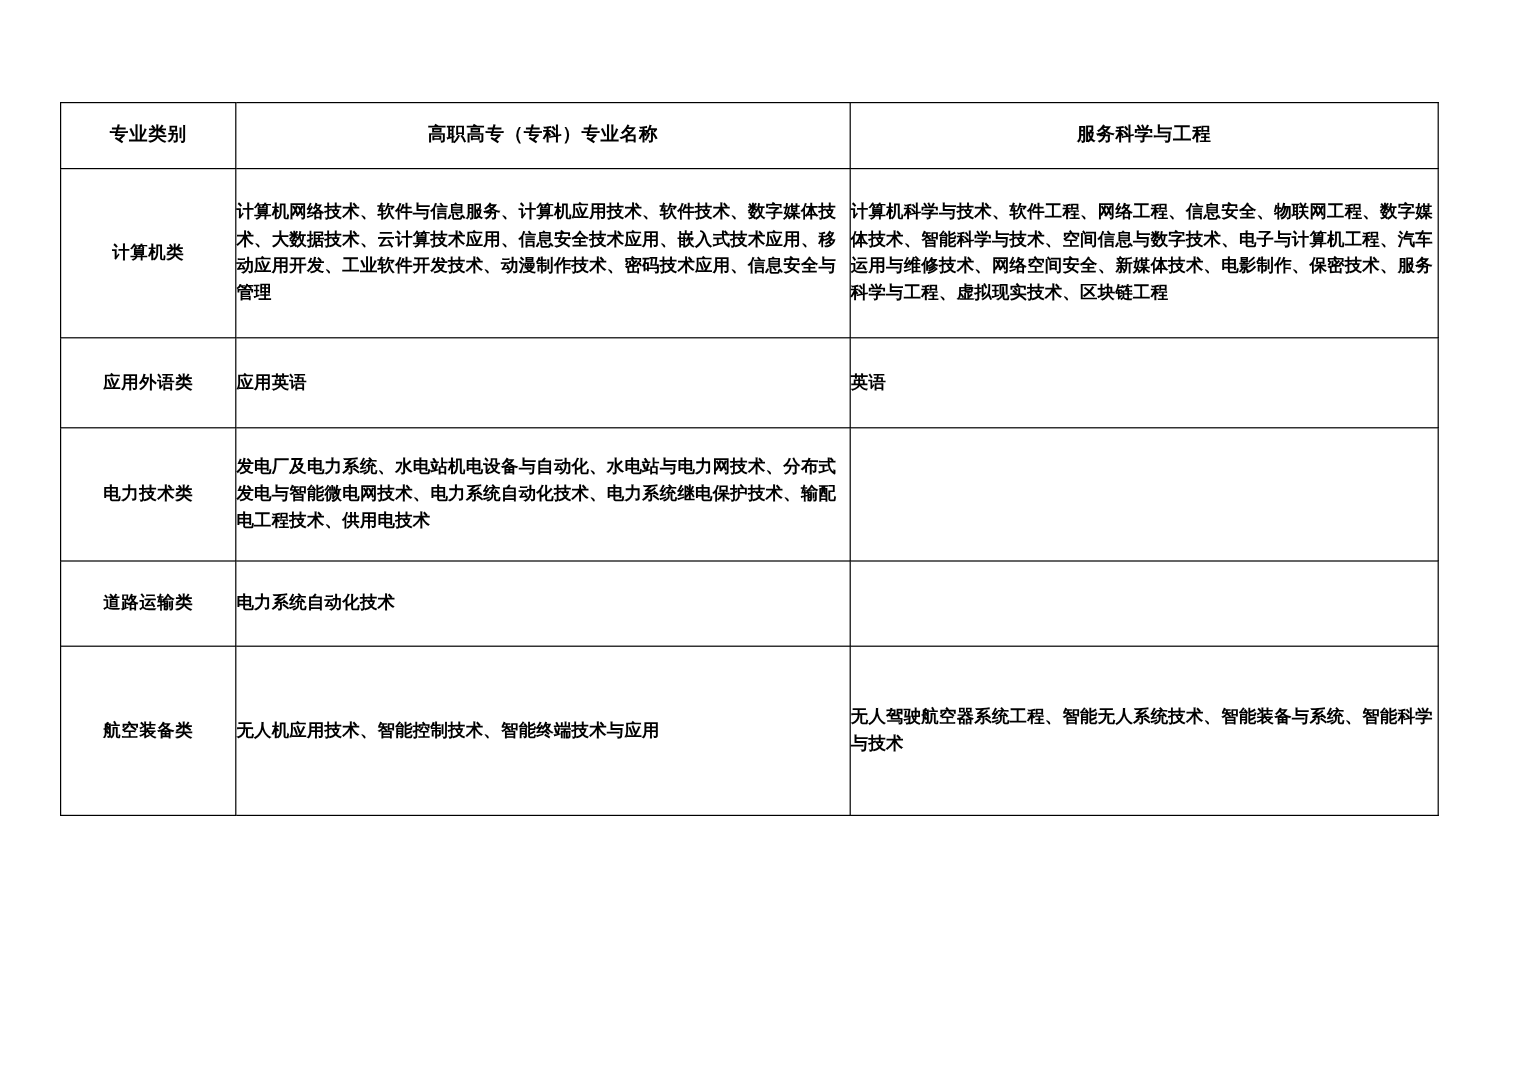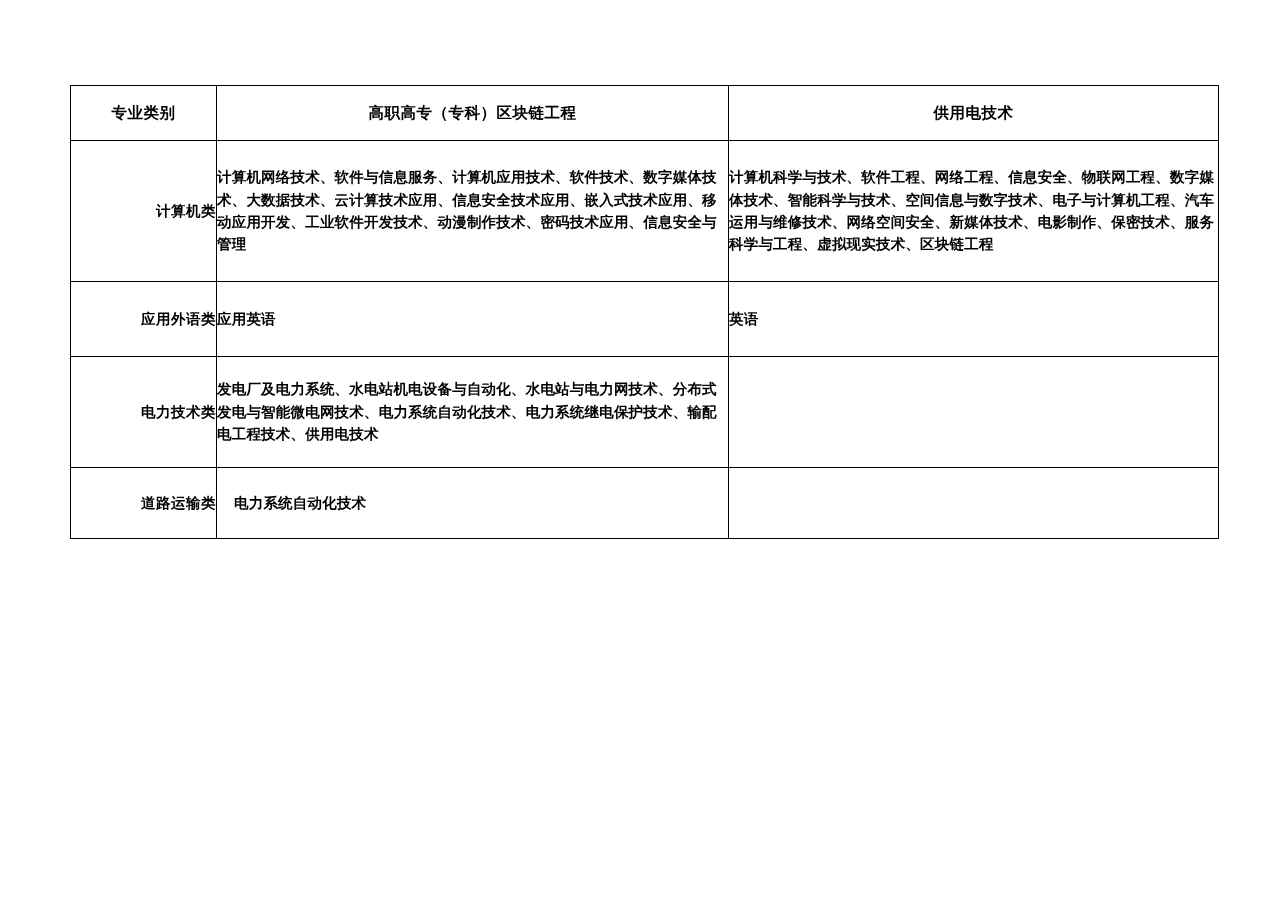--- a/index.html
+++ b/index.html
@@ -15,21 +15,21 @@
     overflow: hidden;
   }
   .page {
     position: relative;
     width: 1280px;
     height: 904px;
     background: #ffffff;
   }
   .table-wrap {
     position: absolute;
-    left: 70px;
+    left: 50px;
     top: 85px;
     width: 1148px;
   }
   table.major-table {
     border-collapse: collapse;
     table-layout: fixed;
     width: 1148px;
     font-size: 14.5px;
     line-height: 1.55;
   }
@@ -45,40 +45,40 @@
     font-weight: bold;
   }
   table.major-table thead th {
     height: 54px;
     text-align: center;
     font-weight: bold;
     font-size: 15.5px;
     letter-spacing: 0.5px;
   }
   .cat-cell {
-    text-align: right;
+    text-align: center;
     font-size: 14.5px;
     letter-spacing: 0.5px;
     padding: 6px 4px;
   }
   .list-cell {
     text-align: left;
     padding: 6px 0 6px 1px;
     word-break: break-all;
     letter-spacing: 0.2px;
   }
   .list-cell.empty {
     padding: 0;
   }
   
   tr.r-computer td { height: 140px; }
   tr.r-foreign td { height: 74px; margin-left: 32px; }
   tr.r-power td { height: 110px; margin-top: 32px; }
   tr.r-nursing td { height: 70px; }
-  tr.r-road td { height: 70px; padding-left: 17px; }
+  tr.r-road td { height: 70px; }
   tr.r-aero td { height: 140px; }
 
   tr.r-computer .list-cell,
   tr.r-power .list-cell,
   tr.r-aero .list-cell {
     vertical-align: middle;
   }
 </style>
 </head>
 <body>
@@ -87,22 +87,22 @@
   <div class="table-wrap">
     <table class="major-table">
       <colgroup>
         <col class="c1">
         <col class="c2">
         <col class="c3">
       </colgroup>
       <thead>
         <tr>
           <th>专业类别</th>
-          <th>高职高专（专科）区块链工程</th>
-          <th>供用电技术</th>
+          <th>高职高专（专科）专业名称</th>
+          <th>服务科学与工程</th>
         </tr>
       </thead>
       <tbody>
         <tr class="r-computer">
           <td class="cat-cell">计算机类</td>
           <td class="list-cell">计算机网络技术、软件与信息服务、计算机应用技术、软件技术、数字媒体技术、大数据技术、云计算技术应用、信息安全技术应用、嵌入式技术应用、移动应用开发、工业软件开发技术、动漫制作技术、密码技术应用、信息安全与管理</td>
           <td class="list-cell">计算机科学与技术、软件工程、网络工程、信息安全、物联网工程、数字媒体技术、智能科学与技术、空间信息与数字技术、电子与计算机工程、汽车运用与维修技术、网络空间安全、新媒体技术、电影制作、保密技术、服务科学与工程、虚拟现实技术、区块链工程</td>
         </tr>
         <tr class="r-foreign">
           <td class="cat-cell">应用外语类</td>
@@ -112,16 +112,21 @@
         <tr class="r-power">
           <td class="cat-cell">电力技术类</td>
           <td class="list-cell">发电厂及电力系统、水电站机电设备与自动化、水电站与电力网技术、分布式发电与智能微电网技术、电力系统自动化技术、电力系统继电保护技术、输配电工程技术、供用电技术</td>
           <td class="list-cell empty"></td>
         </tr>
         <tr class="r-road">
           <td class="cat-cell">道路运输类</td>
           <td class="list-cell">电力系统自动化技术</td>
           <td class="list-cell empty"></td>
         </tr>
+        <tr class="r-aero">
+          <td class="cat-cell">航空装备类</td>
+          <td class="list-cell">无人机应用技术、智能控制技术、智能终端技术与应用</td>
+          <td class="list-cell">无人驾驶航空器系统工程、智能无人系统技术、智能装备与系统、智能科学与技术</td>
+        </tr>
       </tbody>
     </table>
   </div>
 </div>
 
 </body></html>

